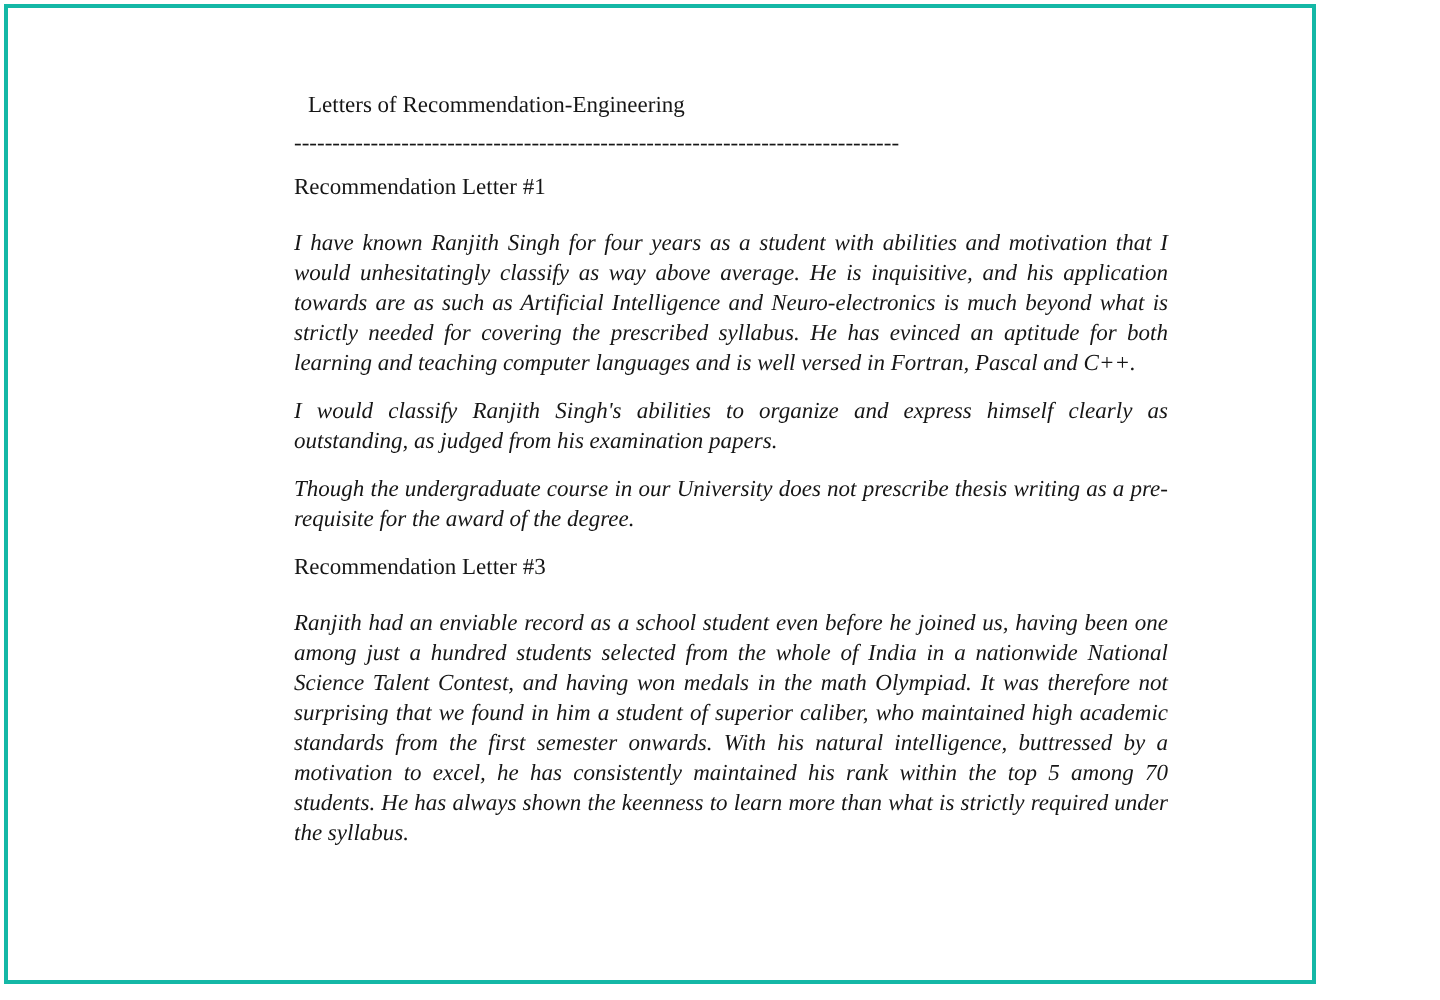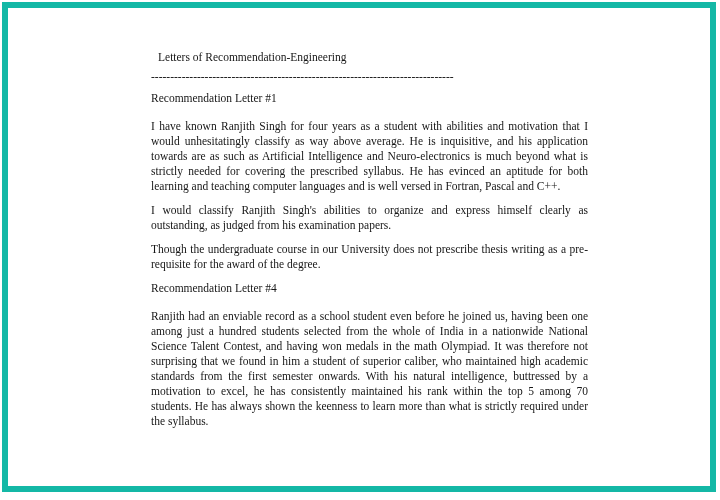--- a/index.html
+++ b/index.html
@@ -7,23 +7,23 @@
     padding: 0;
     background: #ffffff;
     width: 720px;
     height: 500px;
     overflow: hidden;
   }
   .page-border {
     position: absolute;
     left: 2px;
     top: 2px;
-    width: 714px;
+    width: 656px;
     height: 490px;
-    border: 6px solid #14b8a6;
+    border: 2px solid #14b8a6;
     box-sizing: border-box;
     background: #ffffff;
   }
   .content {
     position: absolute;
     left: 143px;
     top: 42px;
     width: 437px;
     font-family: "Liberation Serif", "DejaVu Serif", serif;
     font-size: 11.5px;
@@ -39,39 +39,40 @@
     margin: 0 0 7px 0;
     white-space: nowrap;
     overflow: hidden;
   }
   .letter-heading {
     margin: 4px 0 13px 0;
   }
   .body-para {
     margin: 0 0 9px 0;
     text-align: justify;
+    font-style: italic;
   }
 </style>
 </head>
 <body>
 
 <div class="page-border">
   <div class="content">
 
     <div class="doc-title">Letters of Recommendation-Engineering</div>
 
     <div class="divider">-------------------------------------------------------------------------------</div>
 
     <div class="letter-heading">Recommendation Letter #1</div>
 
     <p class="body-para">I have known Ranjith Singh for four years as a student with abilities and motivation that I would unhesitatingly classify as way above average. He is inquisitive, and his application towards are as such as Artificial Intelligence and Neuro-electronics is much beyond what is strictly needed for covering the prescribed syllabus. He has evinced an aptitude for both learning and teaching computer languages and is well versed in Fortran, Pascal and C++.</p>
 
     <p class="body-para">I would classify Ranjith Singh's abilities to organize and express himself clearly as outstanding, as judged from his examination papers.</p>
 
     <p class="body-para">Though the undergraduate course in our University does not prescribe thesis writing as a pre-requisite for the award of the degree.</p>
 
-    <div class="letter-heading">Recommendation Letter #4</div>
+    <div class="letter-heading">Recommendation Letter #3</div>
 
 
     <p class="body-para">Ranjith had an enviable record as a school student even before he joined us, having been one among just a hundred students selected from the whole of India in a nationwide National Science Talent Contest, and having won medals in the math Olympiad. It was therefore not surprising that we found in him a student of superior caliber, who maintained high academic standards from the first semester onwards. With his natural intelligence, buttressed by a motivation to excel, he has consistently maintained his rank within the top 5 among 70 students. He has always shown the keenness to learn more than what is strictly required under the syllabus.</p>
 
   </div>
 </div>
 
 </body></html>

